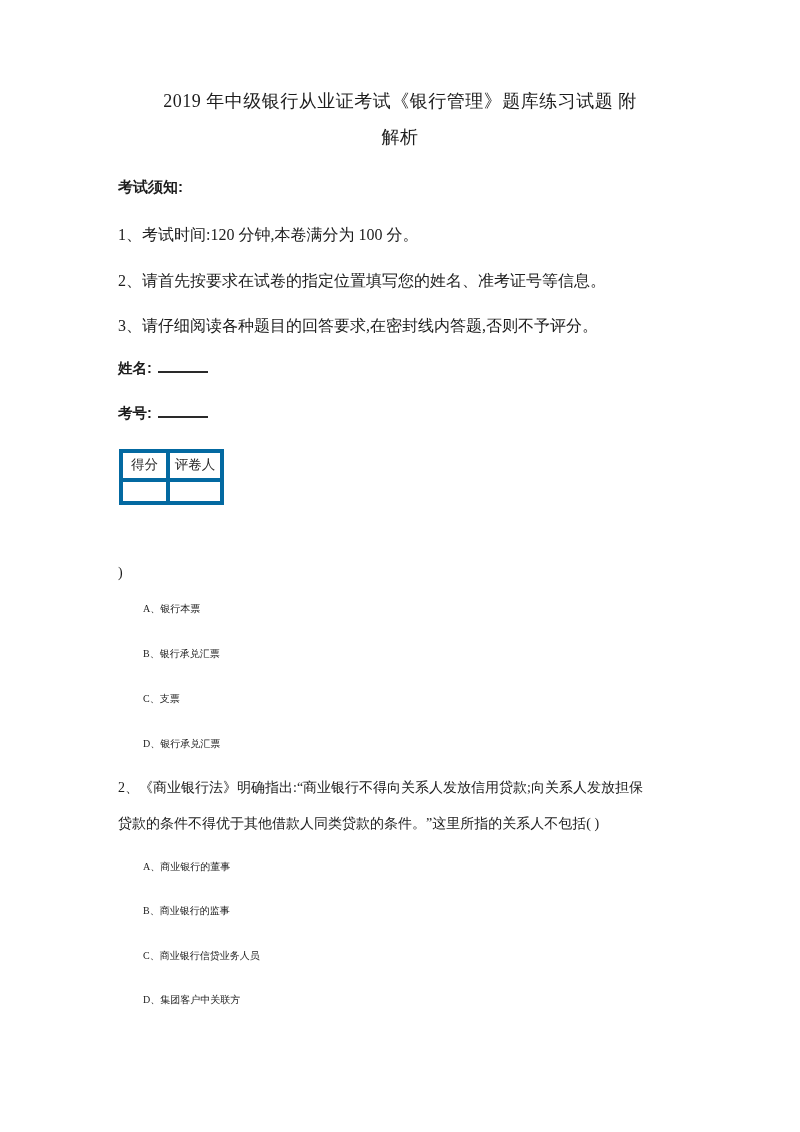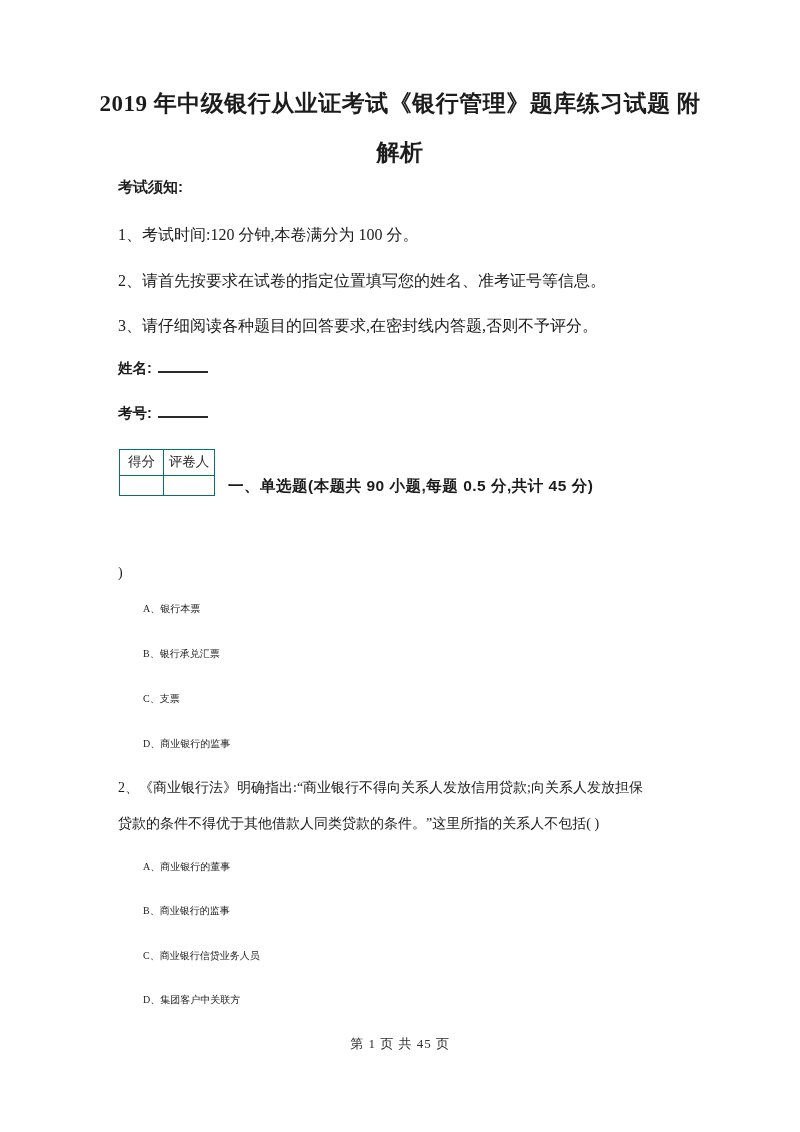--- a/index.html
+++ b/index.html
@@ -6,52 +6,52 @@
   .page{
     position:relative;
     width:800px;height:1132px;
     background:#ffffff;
     color:#1c1c1c;
     font-family:"Liberation Serif",serif;
     overflow:hidden;
   }
   .abs{position:absolute;white-space:nowrap;line-height:1.25;}
   .center{left:0;width:800px;text-align:center;}
-  .title{font-size:23px;font-weight:700;letter-spacing:0.5px;}
+  .title{font-size:18px;font-weight:400;letter-spacing:0.5px;}
   .h-sans{font-family:"Liberation Sans",sans-serif;font-weight:bold;}
   .body-text{font-size:16px;}
   .notice-heading{font-size:15px;}
   .field-label{font-size:14.5px;}
   .fill-line{
     display:inline-block;width:50px;height:12px;
     border-bottom:2px solid #2a2a2a;
     margin-left:6px;vertical-align:baseline;
   }
   table.score{border-collapse:collapse;background:#fff;}
   table.score td{
-    border:1px solid #0369a1;
+    border:4px solid #0369a1;
     font-size:13.5px;text-align:center;vertical-align:middle;
     padding:0 3px;color:#2a2a2a;
   }
   table.score tr.hdr td{height:25px;}
   table.score tr.blank td{height:19px;}
   td.c1{width:37px;}
   td.c2{width:44px;}
   .section-heading{font-size:15.5px;letter-spacing:0.5px;}
   .question{font-size:14px;}
   .option{font-size:10px;}
   .footer{font-size:13px;color:#2f2f2f;letter-spacing:1px;}
 </style>
 </head>
 <body>
 
 <div class="page">
 
   <div class="abs center title" style="top:90px;">2019 年中级银行从业证考试《银行管理》题库练习试题 附</div>
-  <div class="abs center title" style="top:139px;">解析</div>
+  <div class="abs center title" style="top:126px;">解析</div>
 
   <div class="abs h-sans notice-heading" style="top:178px;left:118px;">考试须知:</div>
 
   <div class="abs body-text" style="top:225px;left:118px;">1、考试时间:120 分钟,本卷满分为 100 分。</div>
   <div class="abs body-text" style="top:271px;left:118px;">2、请首先按要求在试卷的指定位置填写您的姓名、准考证号等信息。</div>
   <div class="abs body-text" style="top:316px;left:118px;">3、请仔细阅读各种题目的回答要求,在密封线内答题,否则不予评分。</div>
 
   <div class="abs" style="top:358px;left:118px;">
     <span class="h-sans field-label">姓名:</span><span class="fill-line"></span>
   </div>
@@ -67,32 +67,30 @@
         <td class="c2">评卷人</td>
       </tr>
       <tr class="blank">
         <td class="c1"></td>
         <td class="c2"></td>
       </tr>
     </tbody>
       </table>
   </div>
 
-  <div class="abs h-sans section-heading" style="top:476px;left:228px;">一、单选题(本题共 90 小题,每题 0.5 分,共计 45 分)</div>
 
   <div class="abs question" style="top:564px;left:118px;">)</div>
 
   <div class="abs option" style="top:603px;left:143px;">A、银行本票</div>
   <div class="abs option" style="top:648px;left:143px;text-align:center;">B、银行承兑汇票</div>
   <div class="abs option" style="top:693px;left:143px;">C、支票</div>
-  <div class="abs option" style="top:738px;left:143px;">D、商业银行的监事</div>
+  <div class="abs option" style="top:738px;left:143px;">D、银行承兑汇票</div>
 
   <div class="abs question" style="top:779px;left:118px;">2、《商业银行法》明确指出:“商业银行不得向关系人发放信用贷款;向关系人发放担保</div>
   <div class="abs question" style="top:815px;left:118px;">贷款的条件不得优于其他借款人同类贷款的条件。”这里所指的关系人不包括(   )</div>
 
   <div class="abs option" style="top:861px;left:143px;">A、商业银行的董事</div>
   <div class="abs option" style="top:905px;left:143px;">B、商业银行的监事</div>
   <div class="abs option" style="top:950px;left:143px;">C、商业银行信贷业务人员</div>
   <div class="abs option" style="top:994px;left:143px;">D、集团客户中关联方</div>
 
-  <div class="abs center footer" style="top:1036px;">第 1 页 共 45 页</div>
 
 </div>
 
 </body></html>

